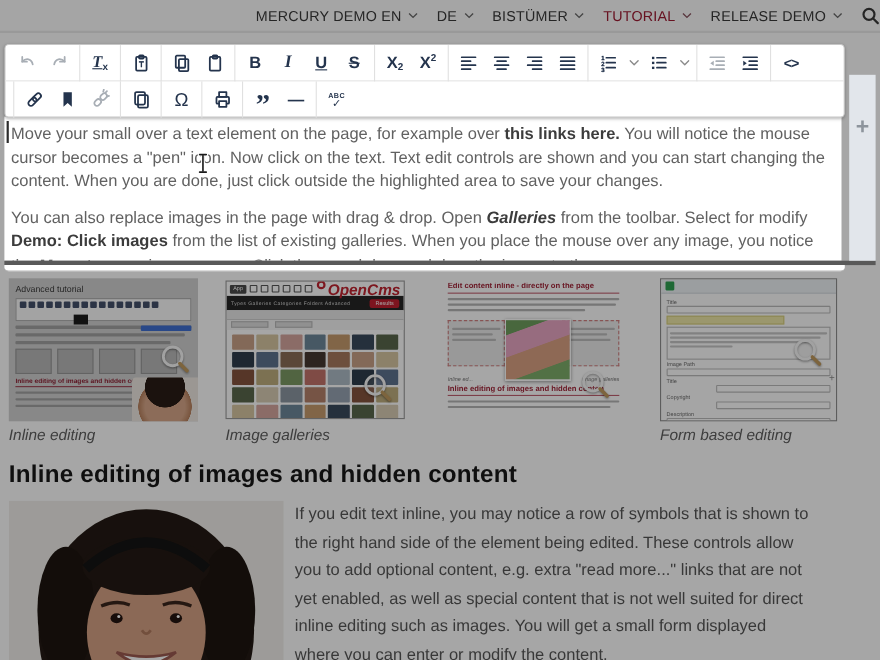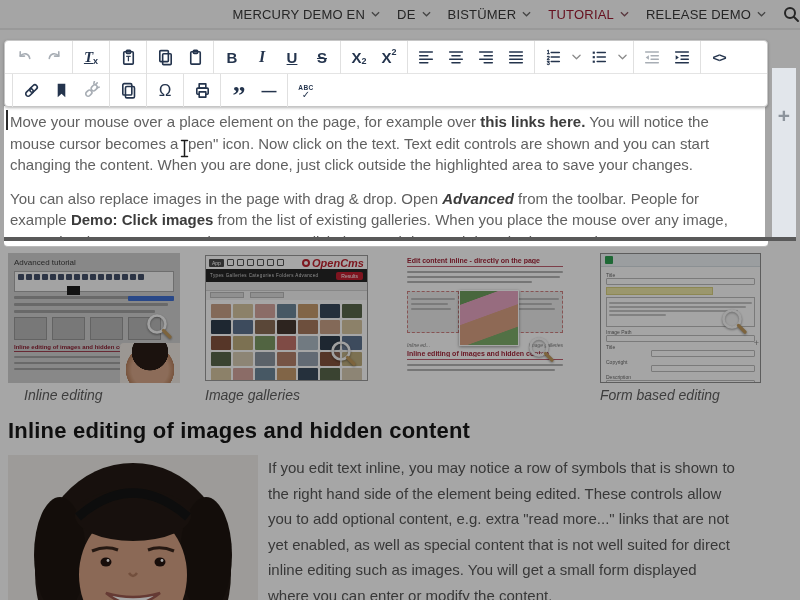--- a/index.html
+++ b/index.html
@@ -41,22 +41,22 @@
     padding-bottom:1px; margin:2px 0; white-space:nowrap; overflow:hidden; }
   .t1-face { position:absolute; right:0; bottom:-6px; width:60px; height:46px; border-radius:4px 0 0 0;
     background:radial-gradient(circle at 50% 20%, #2a1d16 0 38%, transparent 39%),
                radial-gradient(circle at 50% 58%, #d7a789 0 45%, #b9825f 60%, #efe9e2 61%); }
 
   
   .t2 { left:205px; top:255px; width:163px; height:126px; z-index:1; border:1px solid #9a9a9a; }
   .t2-top { height:13px; display:flex; align-items:center; gap:3px; padding:1px 3px; }
   .t2-app { background:#4a4a4a; color:#fff; font-size:5px; padding:1px 3px; border-radius:1px; }
   .t2-ico { width:7px; height:7px; border:1px solid #555; border-radius:1px; }
-  .t2-logo { margin-left:auto; color:#c02430; font-weight:bold; font-style:italic; font-size:11px;
-    display:flex; align-items:center; gap:2px; }
+  .t2-logo { margin-left:auto; color:#c02430; font-weight:bold; font-style:italic; font-size:14px;
+    display:flex; align-items:flex-start; gap:2px; }
   .t2-logo b { width:8px; height:8px; border:2px solid #c02430; border-radius:50%; display:block; }
   .t2-bar { background:#262626; height:13px; display:flex; align-items:center; gap:5px; padding:0 4px; }
   .t2-tabs { color:#d8d8d8; font-size:4.5px; letter-spacing:.4px; white-space:nowrap; overflow:hidden; }
   .t2-results { margin-left:auto; background:#c21f30; color:#fff; font-size:5px; padding:1px 5px;
     border-radius:2px; }
   .t2-strip { height:9px; background:#e8e8e8; border-bottom:1px solid #d0d0d0; }
   .t2-filters { height:9px; background:#f4f4f4; display:flex; gap:6px; padding:1px 4px; }
   .t2-filters span { background:#ddd; border:1px solid #bbb; width:34px; height:6px; }
   .faces { position:absolute; left:5px; right:5px; top:48px; display:grid;
     grid-template-columns:repeat(7,1fr); gap:2px; }
@@ -361,21 +361,21 @@
     </div>
     <div class="t4-plus">+</div>
     <div class="magnifier" style="right:11px; bottom:42px">
       <svg width="30" height="30">
           <circle cx="13" cy="13" r="8.5" stroke="#f7f7f7" stroke-width="2.6" fill="rgba(255,255,255,0.12)"></circle>
           <line x1="19.5" y1="19.5" x2="26" y2="26" stroke="#c09a5f" stroke-width="3.2" stroke-linecap="round"></line>
         </svg>
     </div>
   </div>
 
-  <div class="caption" style="left:24px; top:387px">Inline editing</div>
+  <div class="caption" style="left:8px; top:387px">Inline editing</div>
   <div class="caption" style="left:205px; top:387px">Image galleries</div>
   <div class="caption" style="left:600px; top:387px">Form based editing</div>
 
   <h1 class="heading">Inline editing of images and hidden content</h1>
 
   <div class="photo">
     <svg width="250" height="170" viewBox="0 0 250 170">
       <rect width="250" height="170" fill="#f1efeb"></rect>
       <ellipse cx="125" cy="118" rx="98" ry="110" fill="#241a14"></ellipse>
       <ellipse cx="52" cy="100" rx="26" ry="58" fill="#1e1510"></ellipse>
@@ -396,24 +396,24 @@
 
   <div class="article">
     <p><span>If you edit text inline, you may notice a row of symbols that is shown to the right hand side of the element being edited. These controls allow you to add optional content, e.g. extra "read more..." links that are not yet enabled, as well as special content that is not well suited for direct inline editing such as images. You will get a small form displayed where you can enter or modify the content.</span></p>
 
   </div>
 
   <div class="dim"></div>
 
   <div class="ed-text">
     <p>
-      <span>Move your mouse over a place element on the page, for example over </span><b>this links here.</b><span> You will notice the mouse cursor becomes a "pen" icon. Now click on the text. Text edit controls are shown and you can start changing the content. When you are done, just click outside the highlighted area to save your changes.</span>
+      <span>Move your small over a text element on the page, for example over </span><b>this links here.</b><span> You will notice the mouse cursor becomes a "pen" icon. Now click on the text. Text edit controls are shown and you can start changing the content. When you are done, just click outside the highlighted area to save your changes.</span>
     </p>
     <p>
-      <span>You can also replace images in the page with drag &amp; drop. Open </span><b><i>Advanced</i></b><span> from the toolbar. People for example </span><b>Demo: Click images</b><span> from the list of existing galleries. When you place the mouse over any image, you notice the </span><b><i>Move to page</i></b><span> icon appears. Click there and drag and drop the image to the page.</span>
+      <span>You can also replace images in the page with drag &amp; drop. Open </span><b><i>Galleries</i></b><span> from the toolbar. Select for modify </span><b>Demo: Click images</b><span> from the list of existing galleries. When you place the mouse over any image, you notice the </span><b><i>Move to page</i></b><span> icon appears. Click there and drag and drop the image to the page.</span>
     </p>
   </div>
   <div class="ed-band"></div>
   <div class="ed-foot"></div>
   <div class="caret"></div>
   <div class="ibeam">
     <svg width="11" height="19" viewBox="0 0 11 19">
         <g stroke="#fff" stroke-width="3.4" stroke-linecap="round">
           <line x1="5.5" y1="2.5" x2="5.5" y2="16.5"></line>
           <line x1="2.5" y1="1.5" x2="8.5" y2="1.5"></line>

